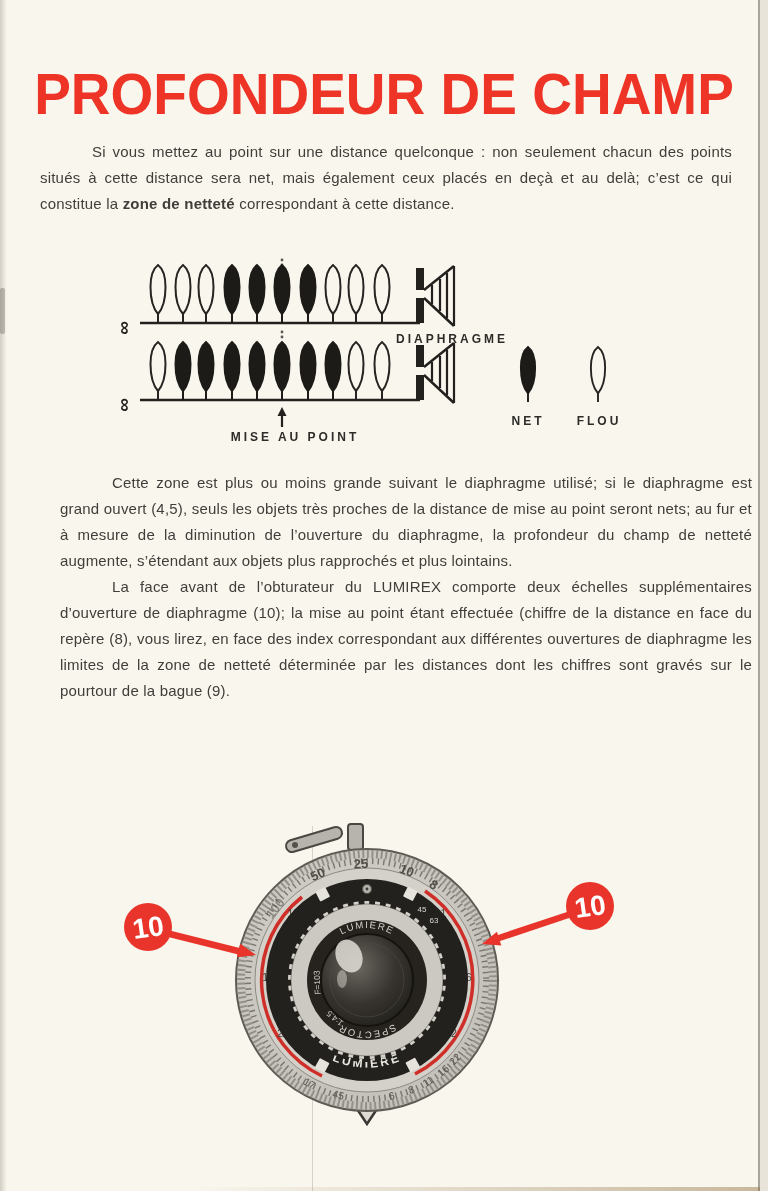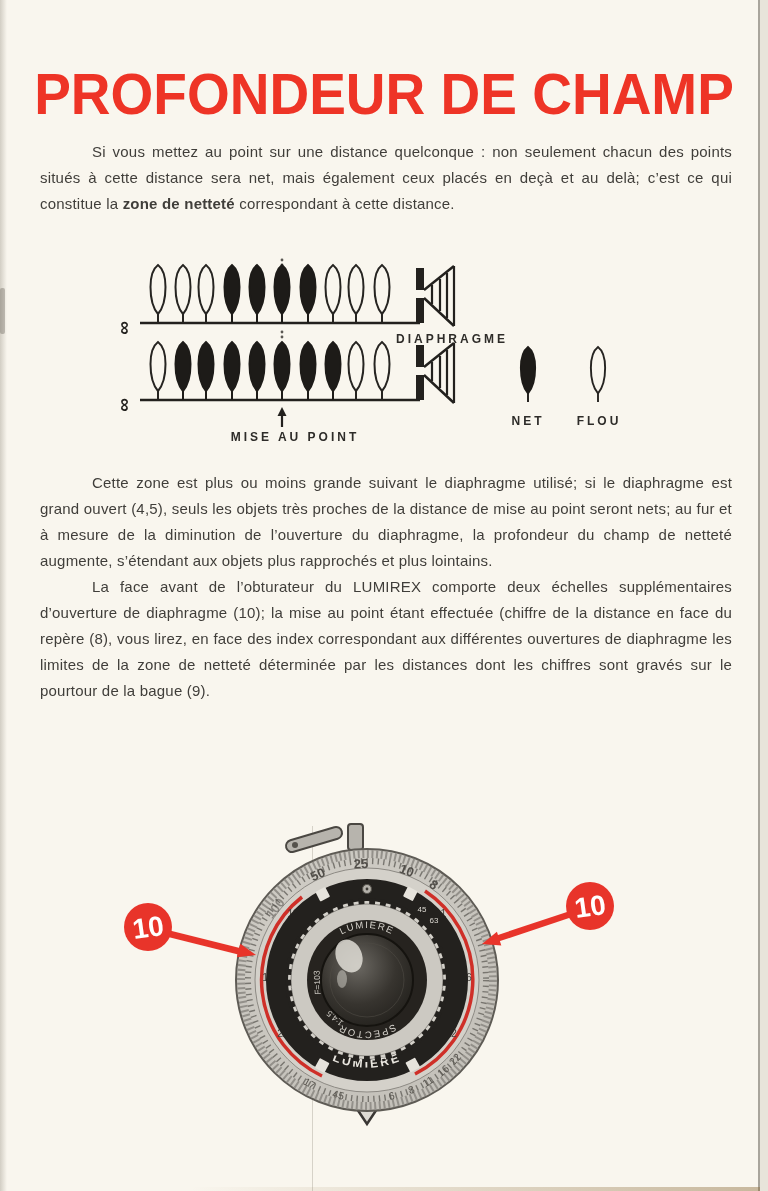--- a/index.html
+++ b/index.html
@@ -15,21 +15,21 @@
   .smudge{position:absolute;left:0;top:288px;width:5px;height:46px;background:rgba(95,90,80,.35);border-radius:2px;}
   .crease{position:absolute;left:312px;top:826px;width:1px;height:365px;background:rgba(150,144,128,.35);}
 
   .title{position:absolute;left:0;top:62px;width:768px;text-align:center;
     font-weight:bold;font-size:55px;letter-spacing:0px;color:#ee3426;
     transform:scaleY(1.06);white-space:nowrap;}
   .body-text{position:absolute;left:40px;width:692px;
     font-size:15px;line-height:26px;text-align:justify;letter-spacing:.2px;}
   .body-text p{margin:0;text-indent:52px;}
   #para1{top:139px;}
-  #paras23{top:470px;}
+  #paras23{top:470px;margin-left:20px;}
   .bold{font-weight:bold;}
 
   svg text{font-family:"Liberation Sans",sans-serif;}
   .diagram{position:absolute;left:0;top:255px;}
   .lensfig{position:absolute;left:90px;top:816px;}
 </style>
 </head>
 <body>
 
 <div class="page">

